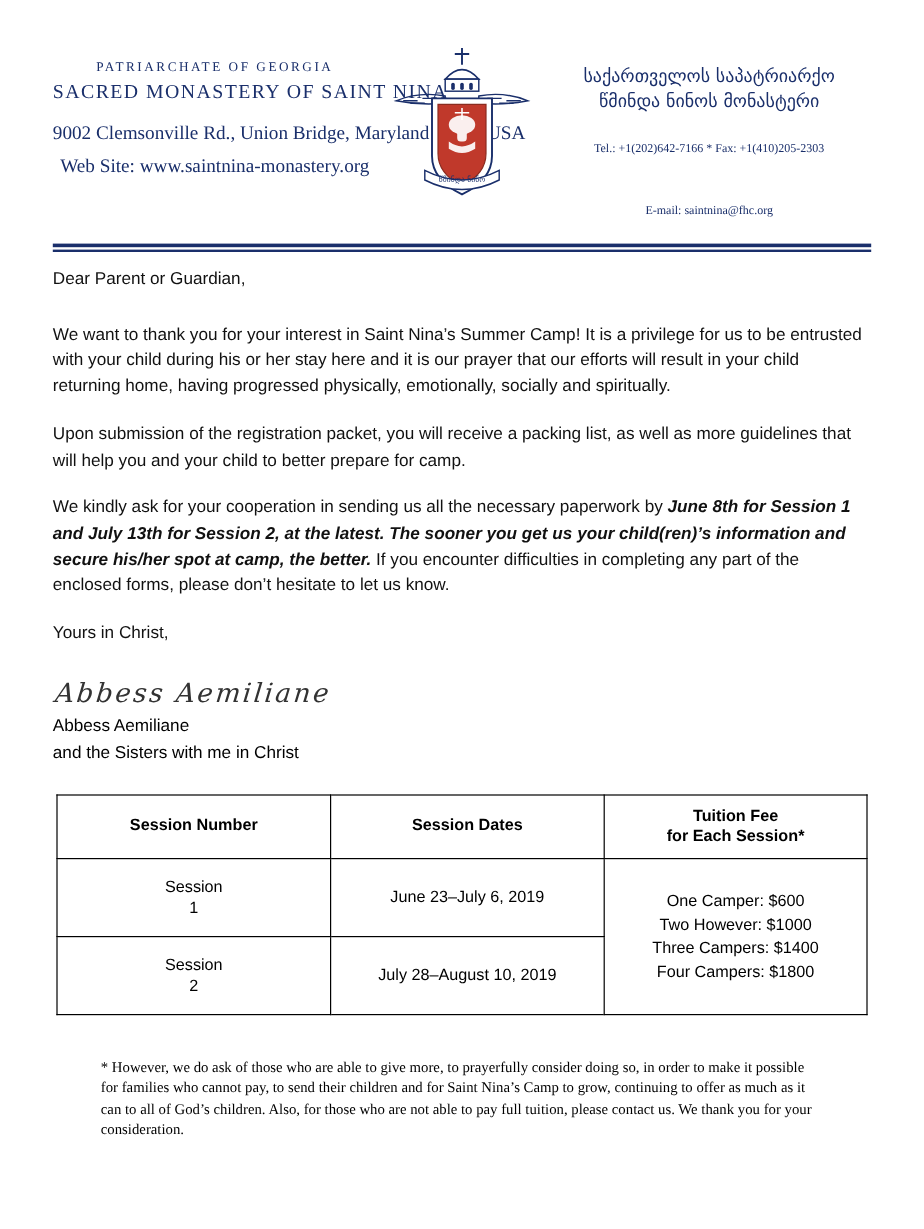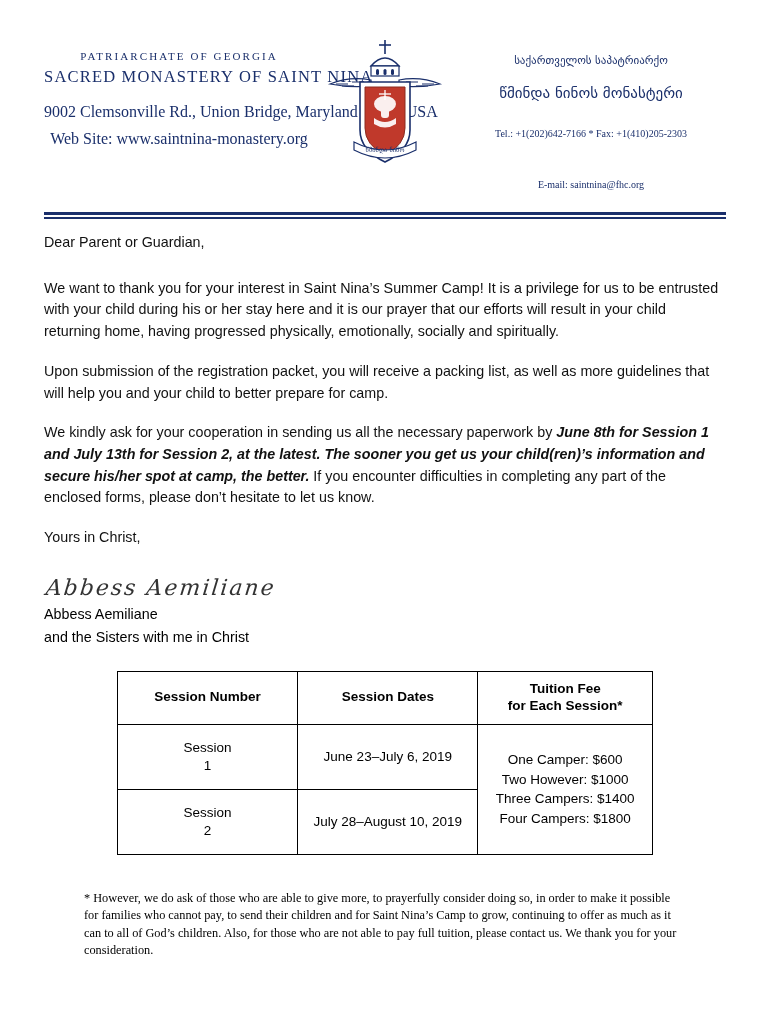--- a/index.html
+++ b/index.html
@@ -63,23 +63,23 @@
     margin-bottom: 9px;
     white-space: nowrap;
   }
   .lh-website {
     font-family: "Liberation Serif", serif;
     font-size: 16px;
     color: #1a2f6b;
   }
   .lh-geo1 {
     font-family: "DejaVu Sans", sans-serif;
-    font-size: 11px;
-    color: #1a2f6b;
-    margin-bottom: 17px;
+    font-size: 15px;
+    color: #1a2f6b;
+    margin-bottom: 3px;
     white-space: nowrap;
   }
   .lh-geo2 {
     font-family: "DejaVu Sans", sans-serif;
     font-size: 15px;
     color: #1a2f6b;
     margin-bottom: 26px;
     white-space: nowrap;
   }
   .lh-tel {
@@ -161,21 +161,21 @@
 
   
   .table-wrap {
     padding: 0 44px;
     margin-top: 22px;
     display: flex;
     justify-content: center;
   }
   table.sessions {
     border-collapse: collapse;
-    width: 536px;
+    width: 676px;
     font-size: 13.5px;
   }
   table.sessions th,
   table.sessions td {
     border: 1px solid #000;
     text-align: center;
     vertical-align: middle;
     padding: 7px 6px;
   }
   table.sessions th {

